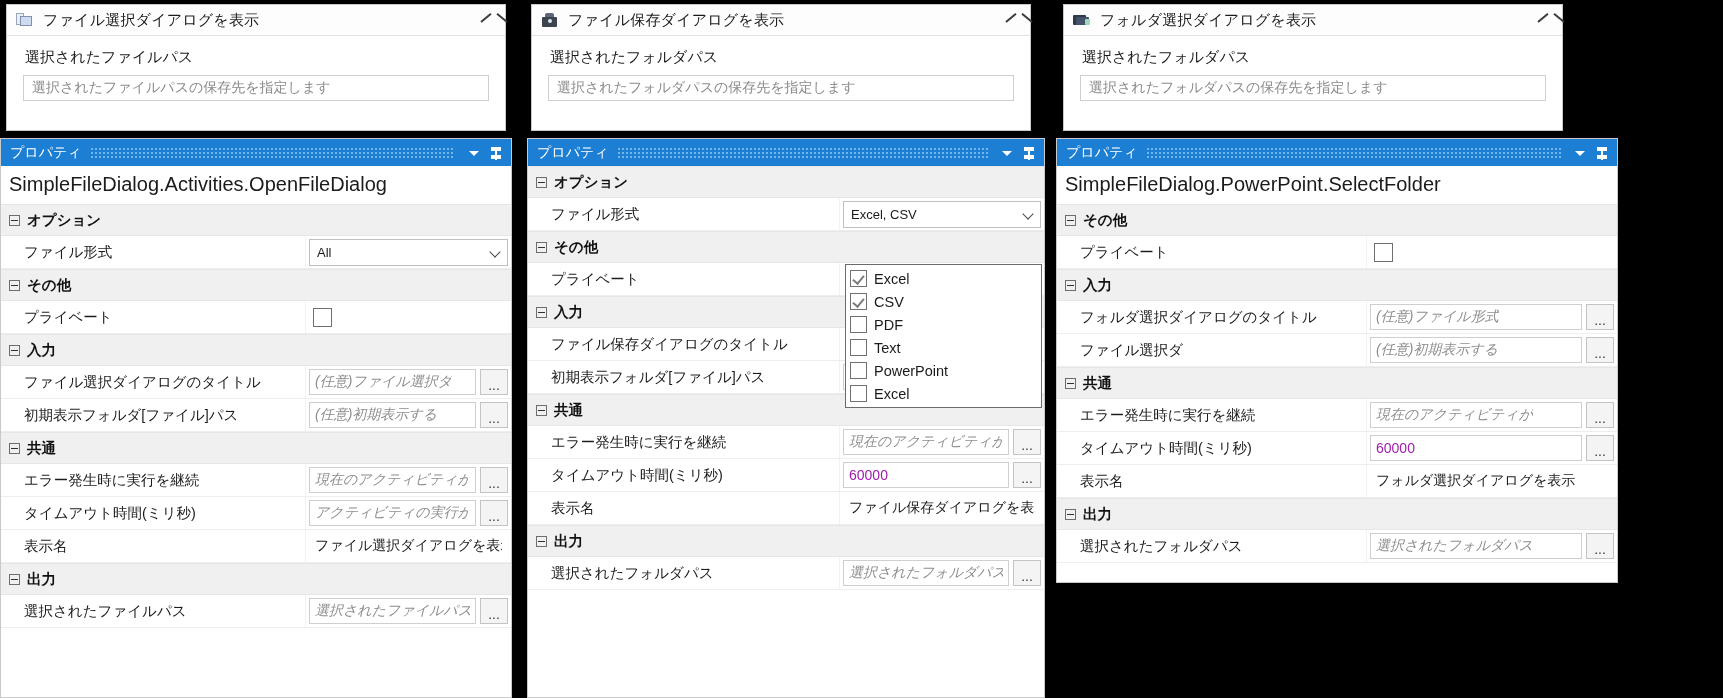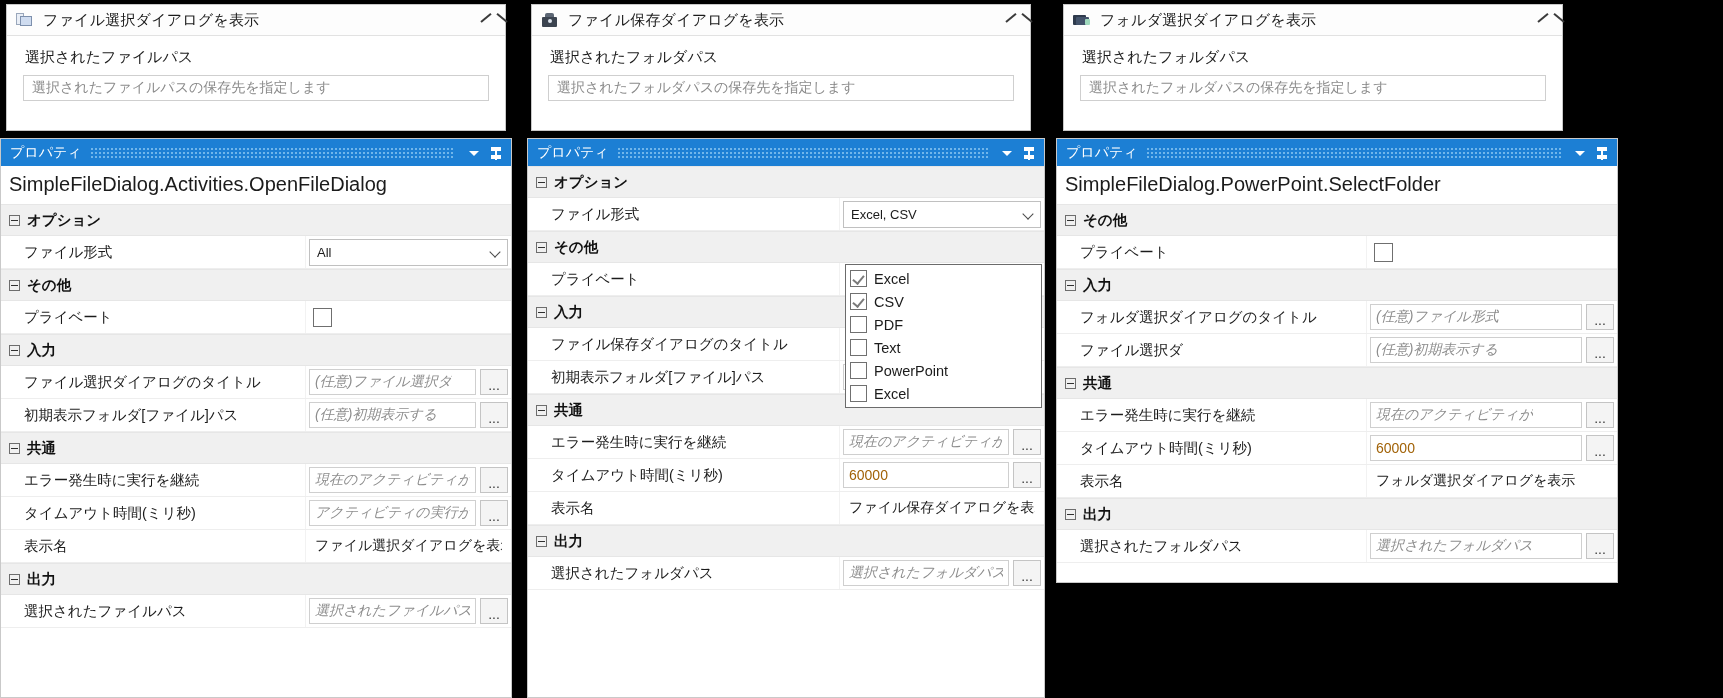--- a/index.html
+++ b/index.html
@@ -103,21 +103,21 @@
     flex:1 1 auto;display:flex;align-items:center;position:relative;
     padding:3px 3px 3px 3px;box-sizing:border-box;min-width:0;
   }
   .tb{
     flex:1 1 auto;min-width:0;height:26px;box-sizing:border-box;
     border:1px solid #cfcfcf;background:#fff;display:flex;align-items:center;
     padding:0 5px;overflow:hidden;
   }
   .tb span{font-size:14px;white-space:nowrap;overflow:hidden;}
   .tb.ph span{font-style:italic;color:#8d8d8d;}
-  .tb.val span{color:#a16207;}
+  .tb.val span{color:#a21caf;}
   .plain{
     flex:1 1 auto;min-width:0;display:flex;align-items:center;padding:0 6px;
     overflow:hidden;
   }
   .plain span{font-size:14px;color:#1b1b1b;white-space:nowrap;overflow:hidden;}
   .ell{
     flex:0 0 28px;height:26px;margin-left:4px;border:1px solid #c4c4c4;background:#f4f4f4;
     display:flex;align-items:flex-end;justify-content:center;box-sizing:border-box;
     font-size:14px;color:#3a3a3a;line-height:18px;cursor:pointer;
   }

